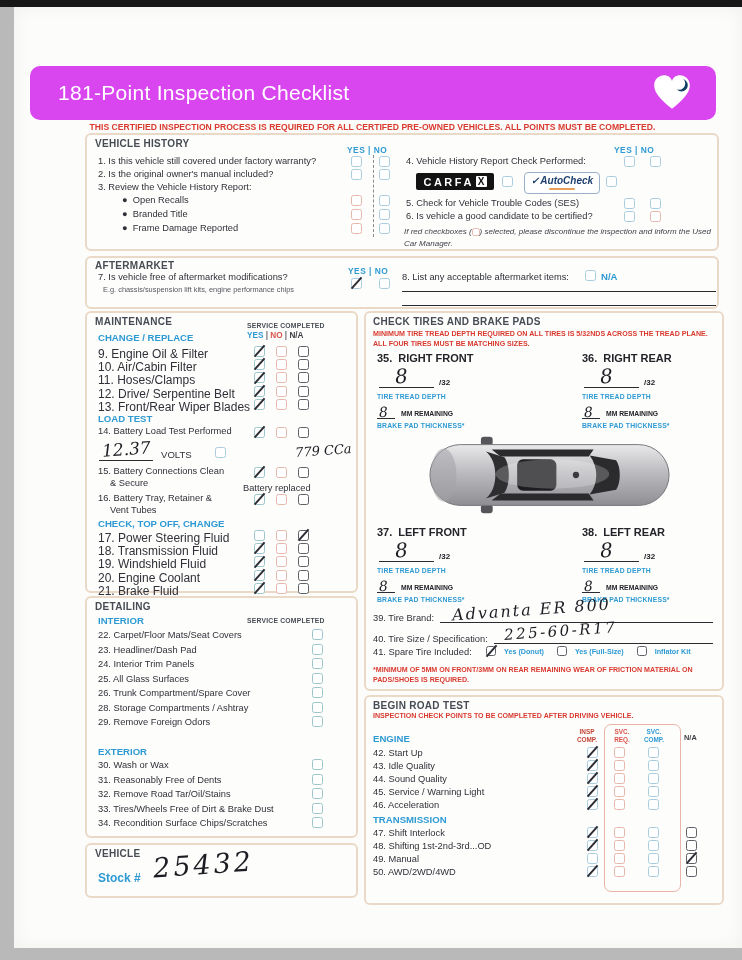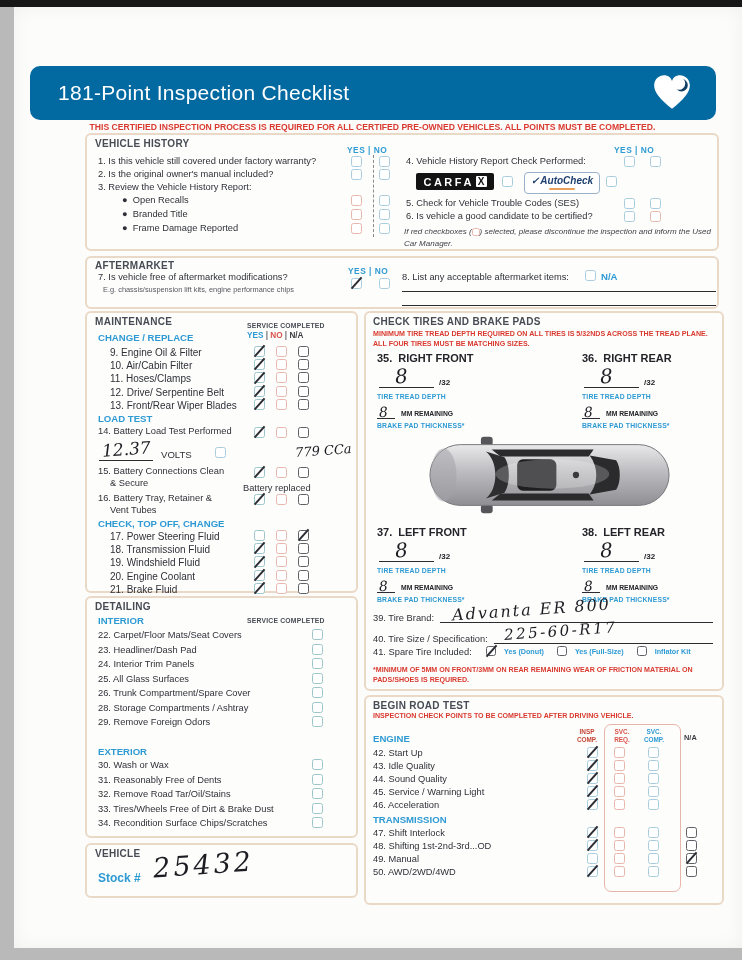--- a/index.html
+++ b/index.html
@@ -1,21 +1,21 @@
 <!DOCTYPE html>
 <html><head>
 <meta charset="utf-8">
 <style>
   html,body{margin:0;padding:0;}
   body{width:742px;height:960px;background:#b9b9b9;font-family:"Liberation Sans",sans-serif;position:relative;overflow:hidden;}
   .page{position:absolute;inset:0;}
   .topstrip{position:absolute;left:0;top:0;width:742px;height:7px;background:#171717;}
   .paper{position:absolute;left:14px;top:7px;width:728px;height:941px;background:#fcfcfb;box-shadow:inset 0 0 18px rgba(0,0,0,.05);}
   
-  .bluebar{position:absolute;left:30px;top:66px;width:686px;height:54px;background:#0369a1;border-radius:10px;display:flex;align-items:center;}
+  .bluebar{position:absolute;left:30px;top:66px;width:686px;height:54px;background:#d946ef;border-radius:10px;display:flex;align-items:center;}
   .bluebar .title{color:#fff;font-size:21px;font-weight:500;margin-left:28px;letter-spacing:.3px;}
   .heart{position:absolute;right:22px;top:6px;}
   .notice{position:absolute;left:85px;top:122px;width:575px;text-align:center;color:#d93a2f;font-weight:700;font-size:8.6px;}
   
   .sec{position:absolute;border:2px solid #ead9c6;border-radius:6px;background:#fdfdfc;box-sizing:border-box;}
   .stitle{position:absolute;font-weight:700;color:#474b53;font-size:10px;letter-spacing:.3px;}
   .bsub{position:absolute;color:#2e9ad3;font-weight:700;font-size:9.6px;}
   .q{position:absolute;color:#2f3038;font-size:9.3px;white-space:nowrap;}
   .tiny{position:absolute;color:#55565e;font-size:7.4px;}
   .ynhdr{position:absolute;color:#2e9ad3;font-weight:700;font-size:8.4px;letter-spacing:.5px;}
@@ -33,21 +33,21 @@
   .row[data-state="na"] .s-na::after,
   .row[data-state="insp"] .s-insp::after,
   .opt[data-state="checked"] .s-chk::after{
     content:"";position:absolute;left:-3px;top:3.2px;width:15px;height:1.9px;background:#2c2c34;transform:rotate(-48deg);}
   .dash{position:absolute;border-left:1.2px dashed #8a8a90;}
   
   .hand{font-family:"DejaVu Serif",serif;font-style:italic;color:#1c1c22;display:inline-block;transform:rotate(-4deg);line-height:1;}
   .uline{position:absolute;border-bottom:1.6px solid #2b2b30;}
   
   .mrow{position:relative;height:13.2px;}
-  .mrow .lbl{position:absolute;left:14px;top:1px;color:#2f3038;font-size:10px;white-space:nowrap;text-align:center;}
+  .mrow .lbl{position:absolute;left:2px;top:1px;color:#2f3038;font-size:12px;white-space:nowrap;text-align:center;}
   .mrow .c1{position:absolute;left:158px;top:0;}
   .mrow .c2{position:absolute;left:180px;top:0;}
   .mrow .c3{position:absolute;left:202px;top:0;}
   .drow{position:relative;height:14.5px;}
   .drow .lbl{position:absolute;left:2px;top:1px;color:#2f3038;font-size:9.3px;white-space:nowrap;}
   .drow .c1{position:absolute;left:216px;top:0;}
   
   .rtrow{position:relative;height:13px;}
   .rtrow .lbl{position:absolute;left:0;top:1px;color:#2f3038;font-size:9.3px;white-space:nowrap;}
   .rtrow .ci{position:absolute;left:214px;top:0;}

